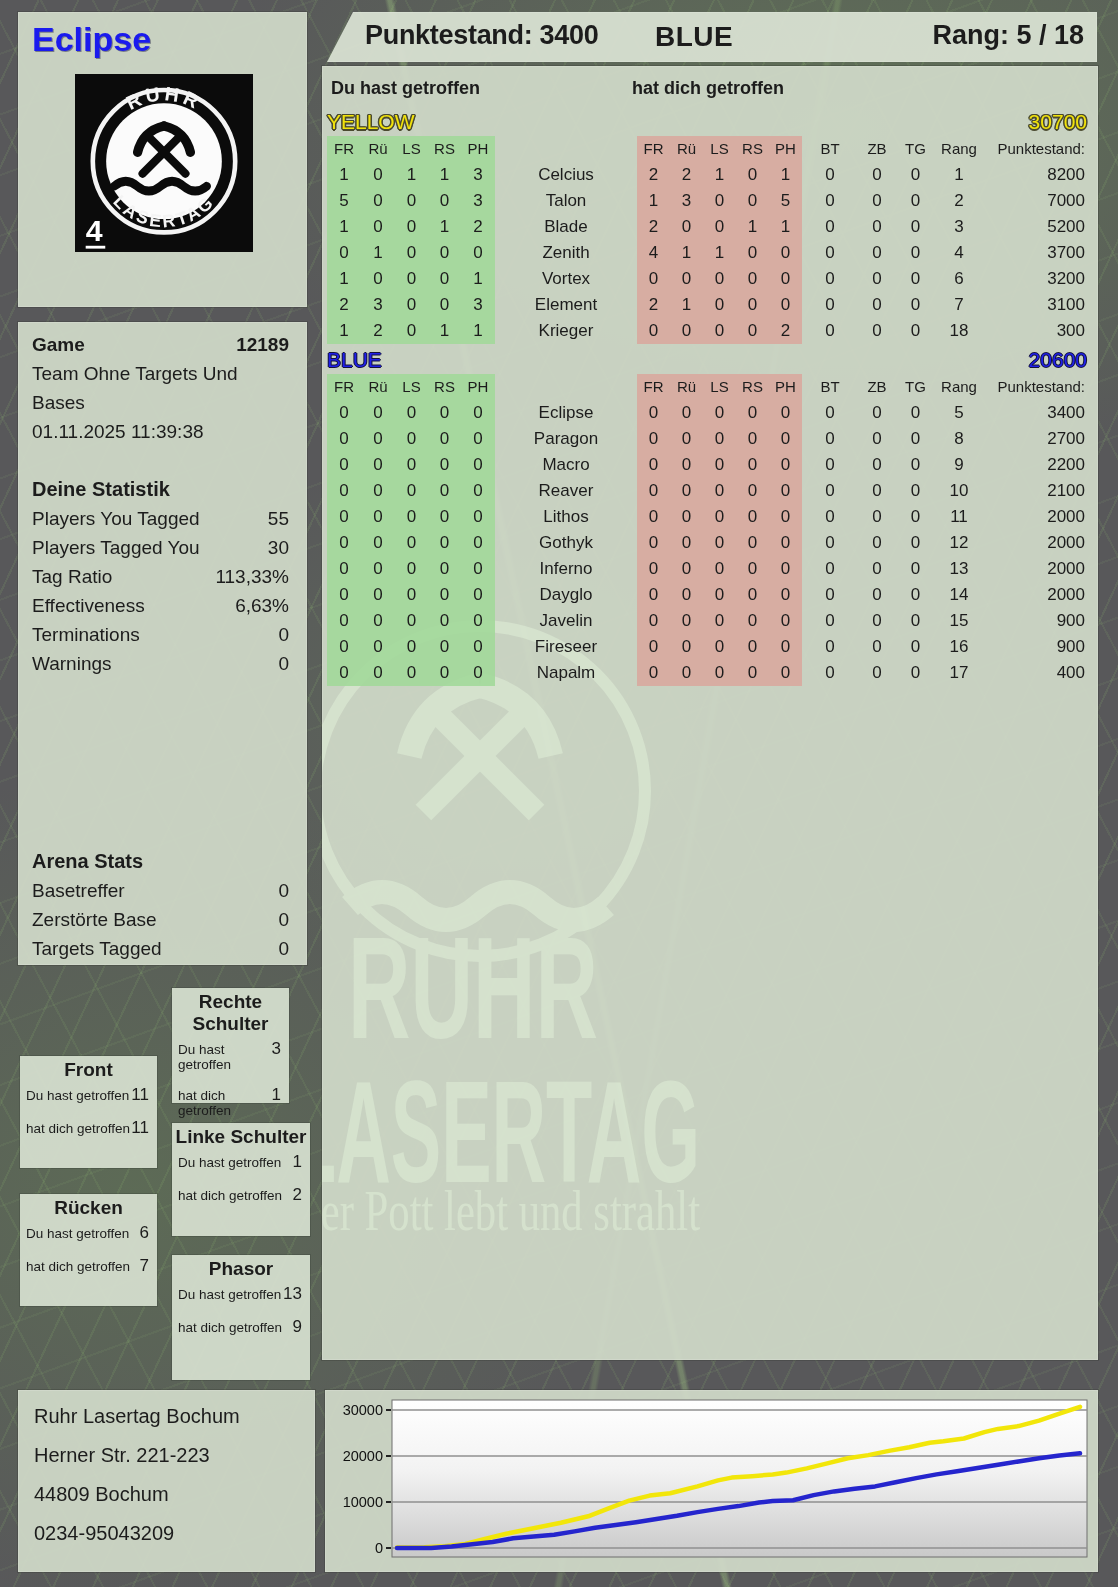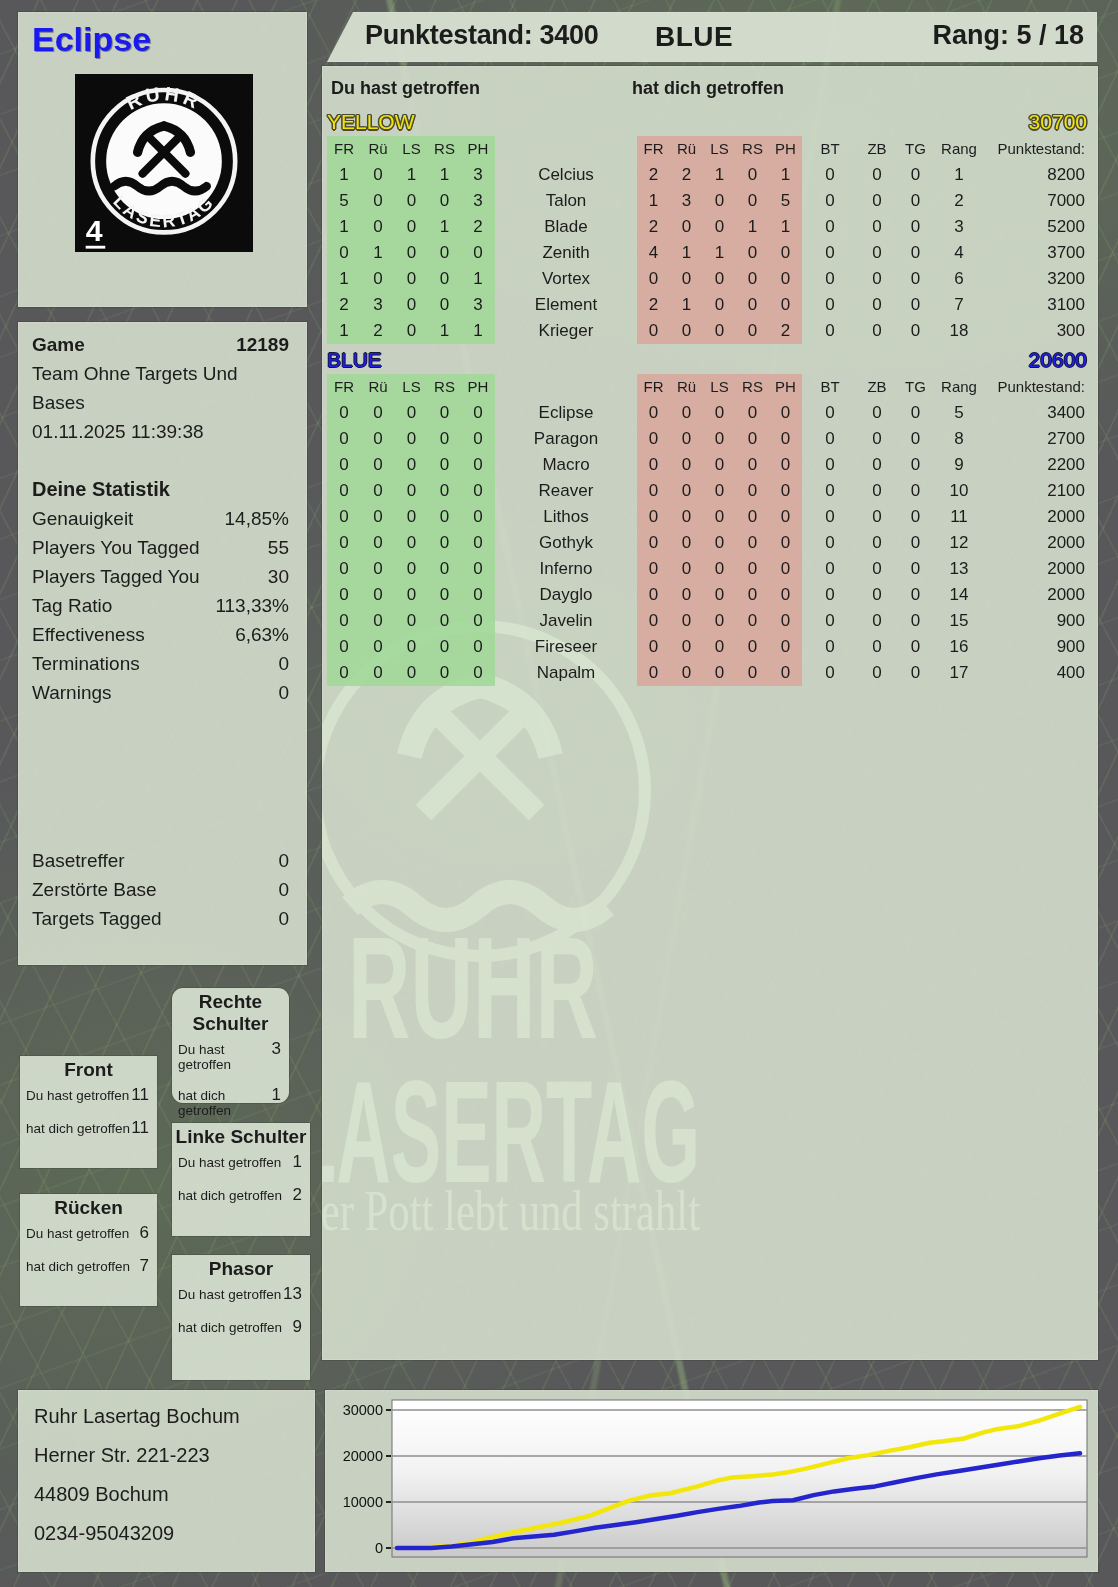--- a/index.html
+++ b/index.html
@@ -40,21 +40,21 @@
   .gp-inner{position:absolute;left:14px;top:8px;right:18px;}
   .gp-row{display:flex;justify-content:space-between;line-height:29px;}
   .bold{font-weight:bold;}
   .gp-title{font-weight:bold;font-size:20px;line-height:30px;}
   .stat-row{display:flex;justify-content:space-between;line-height:29px;}
   .arena-block{position:absolute;left:14px;top:524px;right:18px;}
   
   .zone{position:absolute;background:rgba(212,221,206,.95);box-shadow:0 0 0 1px rgba(45,50,42,.25);}
   .zone-0{left:20px;top:1056px;width:137px;height:112px;}
   .zone-1{left:20px;top:1194px;width:137px;height:112px;}
-  .zone-2{left:172px;top:988px;width:117px;height:115px;border-radius:11px;}
+  .zone-2{left:172px;top:988px;width:117px;height:115px;}
   .zone-3{left:172px;top:1123px;width:138px;height:113px;}
   .zone-4{left:172px;top:1255px;width:138px;height:125px;}
   .zone-title{text-align:center;font-weight:bold;font-size:19px;margin-top:3px;}
   .zone-row{display:flex;justify-content:space-between;align-items:baseline;padding:0 8px 0 6px;margin-top:4px;}
   .zone-row+.zone-row{margin-top:13px;}
   .zone-lab{font-size:13.5px;}
   .zone-val{font-size:17px;}
   
   .main-panel{left:322px;top:66px;width:776px;height:1294px;overflow:hidden;}
   .watermark{position:absolute;left:-35px;top:540px;width:700px;height:760px;opacity:.5;pointer-events:none;}
@@ -131,24 +131,20 @@
       <div class="gp-row">
           <span>Team Ohne Targets Und Bases</span>
         </div>
       <div class="gp-row">
           <span>01.11.2025 11:39:38</span>
         </div>
       <div style="height:28px"></div>
       <div class="gp-title">Deine Statistik</div>
       <div id="stat-rows">
           <div class="stat-row">
-            <span>Genauigkeit</span>
-            <span>14,85%</span>
-          </div>
-          <div class="stat-row">
             <span>Players You Tagged</span>
             <span>55</span>
           </div>
           <div class="stat-row">
             <span>Players Tagged You</span>
             <span>30</span>
           </div>
           <div class="stat-row">
             <span>Tag Ratio</span>
             <span>113,33%</span>
@@ -161,20 +157,21 @@
             <span>Terminations</span>
             <span>0</span>
           </div>
           <div class="stat-row">
             <span>Warnings</span>
             <span>0</span>
           </div>
         </div>
     </div>
     <div class="arena-block">
+      <div class="gp-title">Arena Stats</div>
       <div id="arena-rows">
           <div class="stat-row">
             <span>Basetreffer</span>
             <span>0</span>
           </div>
           <div class="stat-row">
             <span>Zerstörte Base</span>
             <span>0</span>
           </div>
           <div class="stat-row">

